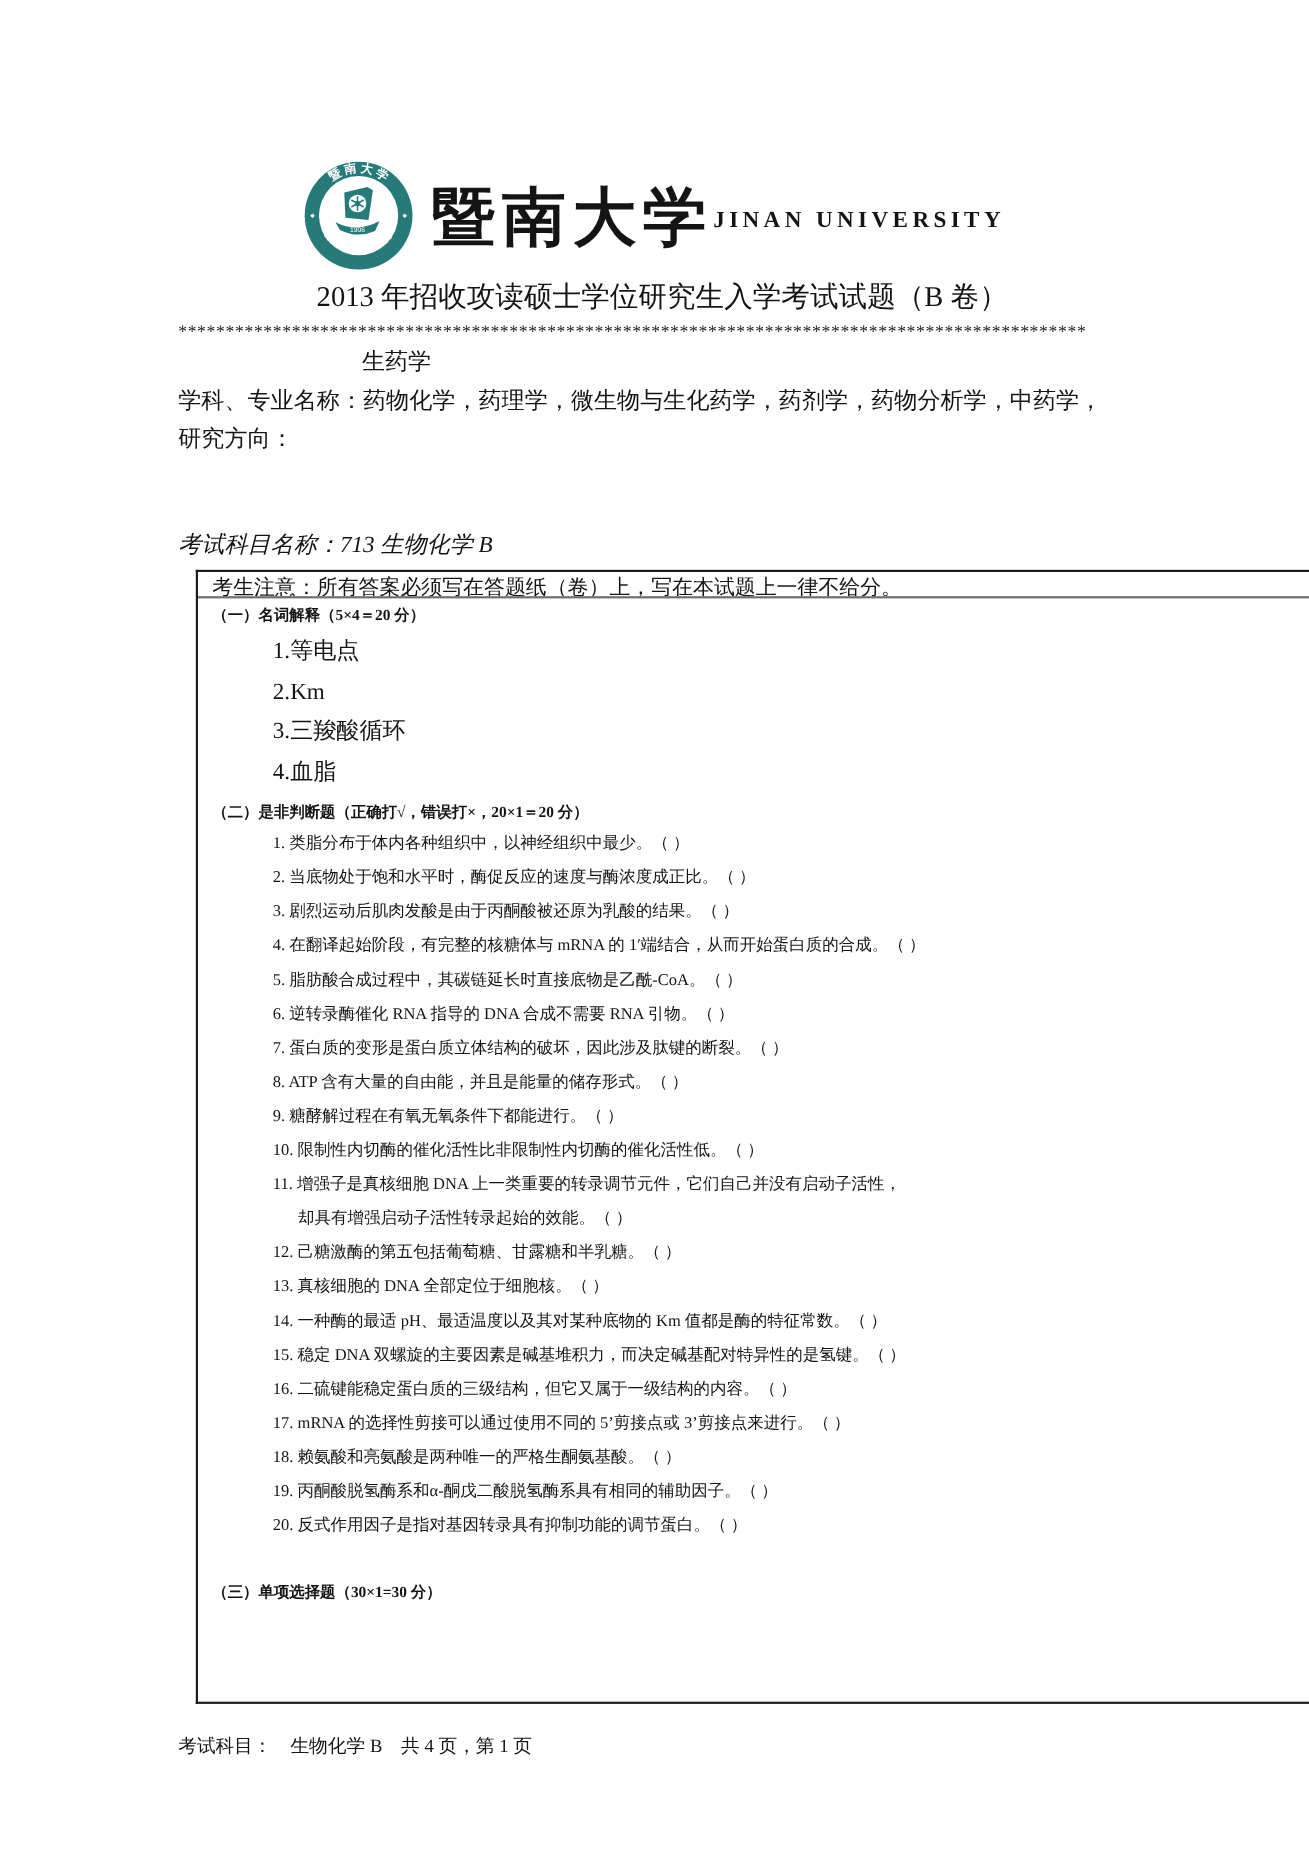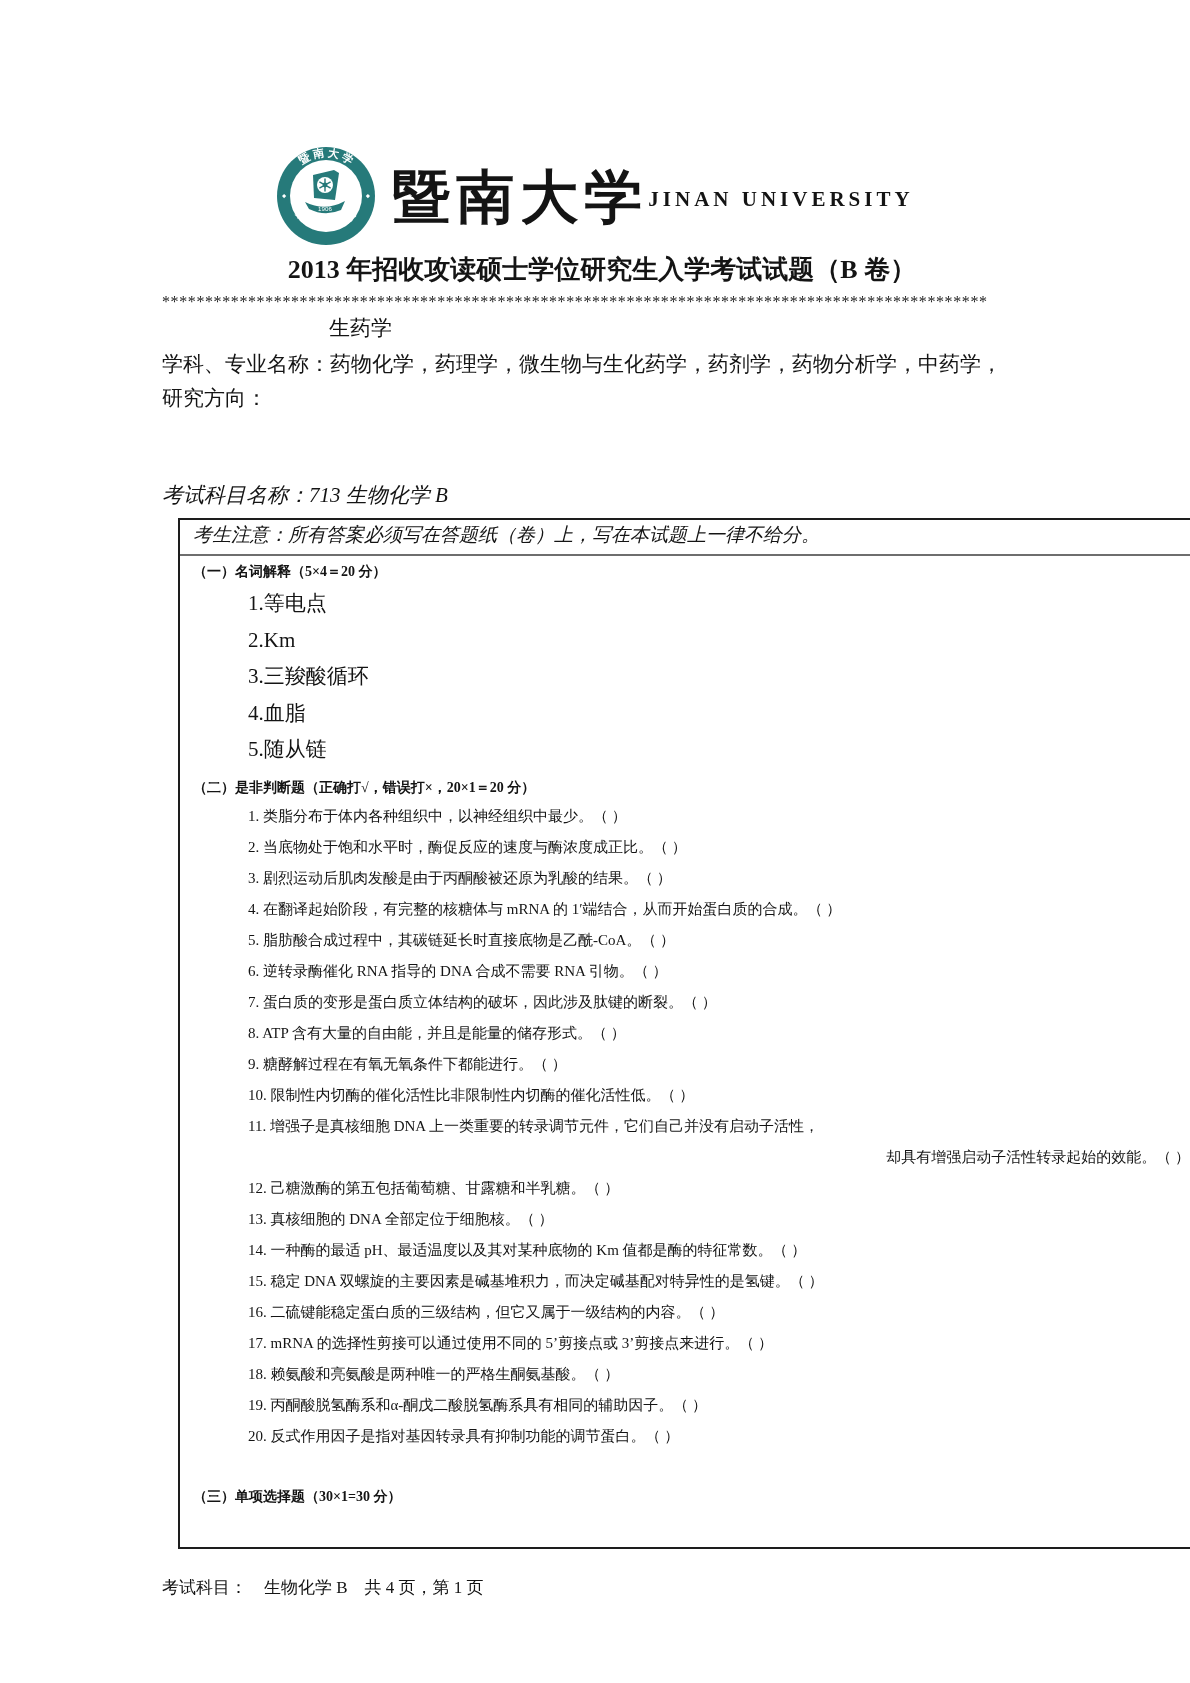--- a/index.html
+++ b/index.html
@@ -6,47 +6,47 @@
   .page{
     width:1190px;height:1683px;background:#ffffff;margin:0 auto;position:relative;
     font-family:"Liberation Serif","DejaVu Serif",serif;color:#141414;overflow:hidden;
   }
   
   .logo-row{padding-top:146px;display:flex;justify-content:center;align-items:center;gap:16px;}
   .emblem{width:100px;height:100px;flex:0 0 auto;}
   .wordmark{display:flex;flex-direction:row;align-items:center;margin-top:4px;}
   .cn-name{font-size:58px;font-weight:bold;letter-spacing:6px;line-height:62px;white-space:nowrap;}
   .en-name{font-size:21px;font-weight:bold;letter-spacing:4px;margin-top:2px;white-space:nowrap;}
-  .doc-title{text-align:center;font-size:26px;font-weight:bold;margin-top:6px;white-space:nowrap;margin-left:14px;}
+  .doc-title{text-align:center;font-size:26px;font-weight:normal;margin-top:6px;white-space:nowrap;margin-left:14px;}
   
   .content{padding-left:162px;padding-right:0;}
   .stars{font-size:16px;letter-spacing:0.6px;white-space:nowrap;overflow:hidden;width:848px;margin-top:6px;color:#222;}
   .line{font-size:21px;line-height:34px;white-space:pre;}
   .subject-line{margin-top:2px;}
   .subject-cont{margin-left:167px;}
   .research{margin-top:0px;}
   .exam-subject{margin-top:63px;font-style:italic;}
   
   .exam-box{
     margin-left:16px;margin-top:6px;height:1031px;box-sizing:border-box;
     border:2px solid #1d1d1d;border-right:none;
   }
   .notice-row{
-    height:36px;box-sizing:border-box;border-bottom:2px solid #6e6e6e;
-    font-size:19px;line-height:29px;padding-left:13px;white-space:nowrap;overflow:hidden;font-style:italic;
+    height:24px;box-sizing:border-box;border-bottom:2px solid #6e6e6e;
+    font-size:19px;line-height:29px;padding-left:13px;white-space:nowrap;overflow:hidden;
   }
   .box-content{padding-top:0;}
   .sec-heading{font-size:14px;font-weight:bold;margin-left:13px;white-space:nowrap;}
   .sec-heading.h1{margin-top:7px;}
   .sec-heading.h2{margin-top:11px;}
   .sec-heading.h3{margin-top:36px;}
   .q-list{margin-left:68px;margin-top:4px;}
   .q-list.terms .q{font-size:21px;line-height:36.5px;white-space:nowrap;}
   .q-list.tf .q{font-size:15px;line-height:31px;white-space:nowrap;}
-  .q .cont{padding-left:23px;text-align:right;}
+  .q .cont{padding-left:23px;}
   
   .footer-line{font-size:17px;line-height:26px;margin-top:26px;white-space:pre;}
 </style>
 </head>
 <body>
 
 <div class="page">
 
   <div class="logo-row">
     <svg class="emblem" viewBox="0 0 100 100">
@@ -102,23 +102,20 @@
               <div>1.等电点</div>
             </div>
             <div class="q">
               <div>2.Km</div>
             </div>
             <div class="q">
               <div>3.三羧酸循环</div>
             </div>
             <div class="q">
               <div>4.血脂</div>
-            </div>
-            <div class="q">
-              <div>5.随从链</div>
             </div>
           </div>
           <div class="sec-heading h2">（二）是非判断题（正确打√，错误打×，20×1＝20 分）</div>
           <div class="q-list tf">
             <div class="q">
               <div>1. 类脂分布于体内各种组织中，以神经组织中最少。（ ）</div>
             </div>
             <div class="q">
               <div>2. 当底物处于饱和水平时，酶促反应的速度与酶浓度成正比。（ ）</div>
             </div>

